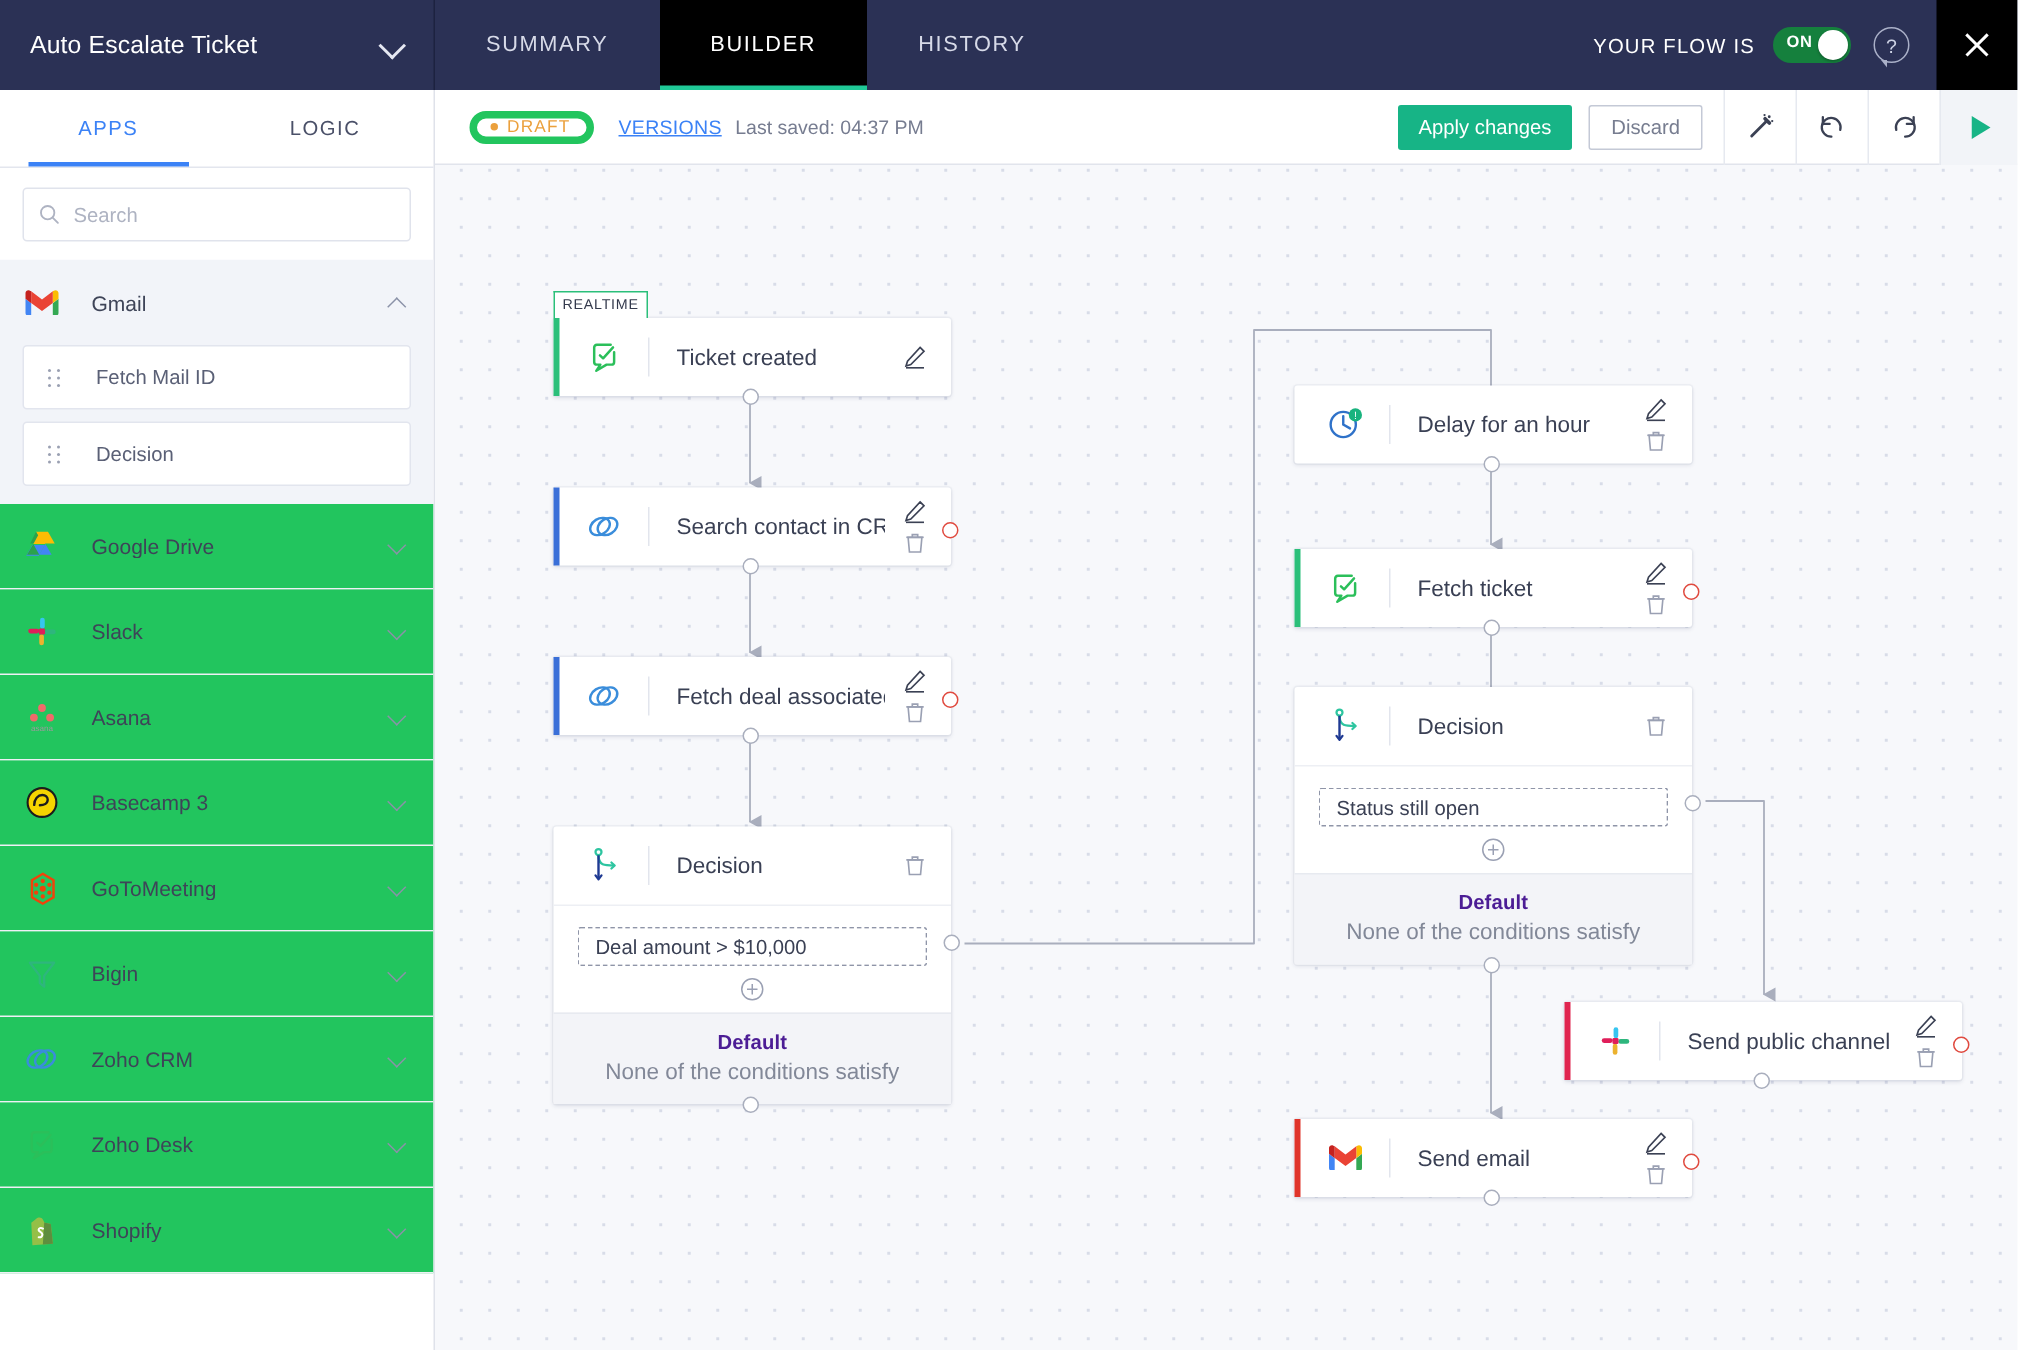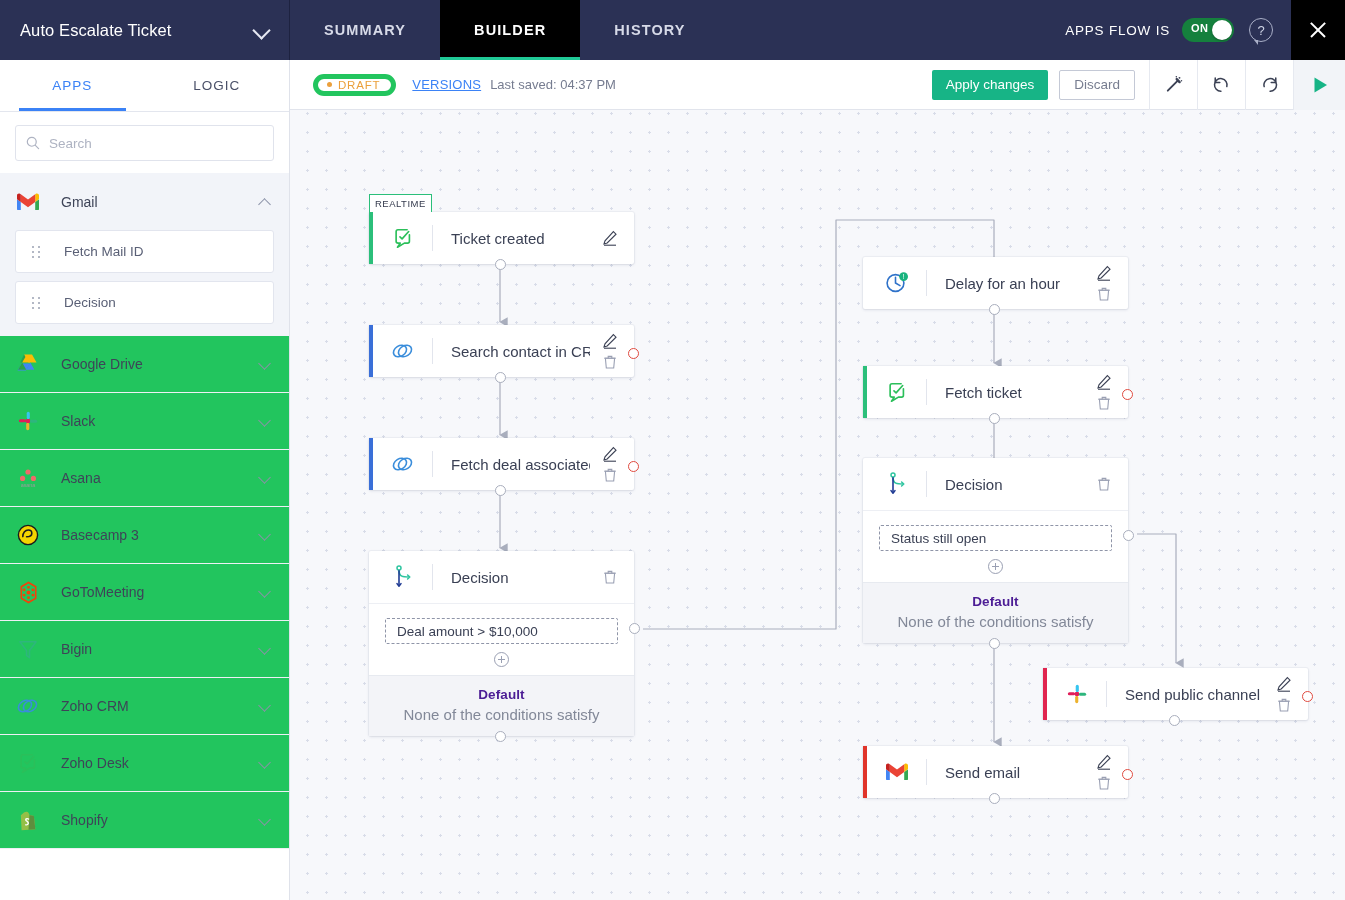--- a/index.html
+++ b/index.html
@@ -31,21 +31,21 @@
   }
   .chev-down-white {
     width: 18px; height: 18px; position: relative; flex: 0 0 18px;
   }
   .chev-down-white::before {
     content: ""; position: absolute; left: 2px; top: 3px;
     width: 11px; height: 11px;
     border-right: 2px solid #e6e8f2; border-bottom: 2px solid #e6e8f2;
     transform: rotate(45deg);
   }
-  .tabs { display: flex; align-items: flex-start; font-weight: bold; }
+  .tabs { display: flex; align-items: flex-start; }
   .tab {
     position: relative;
     display: flex; align-items: center; justify-content: center;
     padding: 0 34px; height: 60px;
     color: #d7dae8; font-size: 14.5px; letter-spacing: 1.1px;
     cursor: pointer; user-select: none;
   }
   .tab.active { background: #000000; color: #ffffff; }
   .tab.active::after {
     content: ""; position: absolute; left: 0; right: 0; bottom: 0;
@@ -294,21 +294,21 @@
       </div>
       <div class="tab active">
         <span>BUILDER</span>
       </div>
       <div class="tab">
         <span>HISTORY</span>
       </div>
     </div>
 
     <div class="topbar-right">
-      <span class="flow-state-label">APPS FLOW IS</span>
+      <span class="flow-state-label">YOUR FLOW IS</span>
       <div class="toggle">
         <span class="tglab">ON</span>
         <span class="knob"></span>
       </div>
       <div class="help-btn">
         <span>?</span>
       </div>
       <div class="close-btn">
         <span class="close-x"></span>
       </div>

